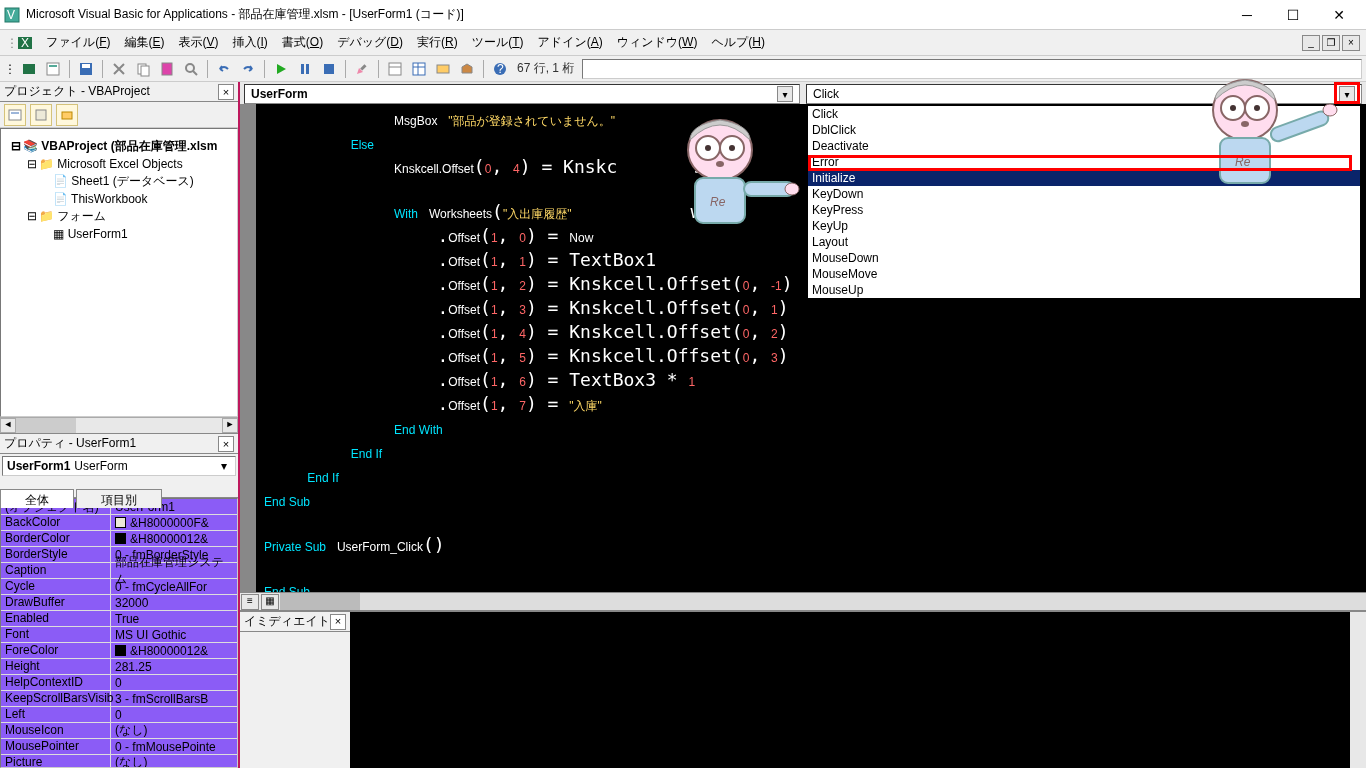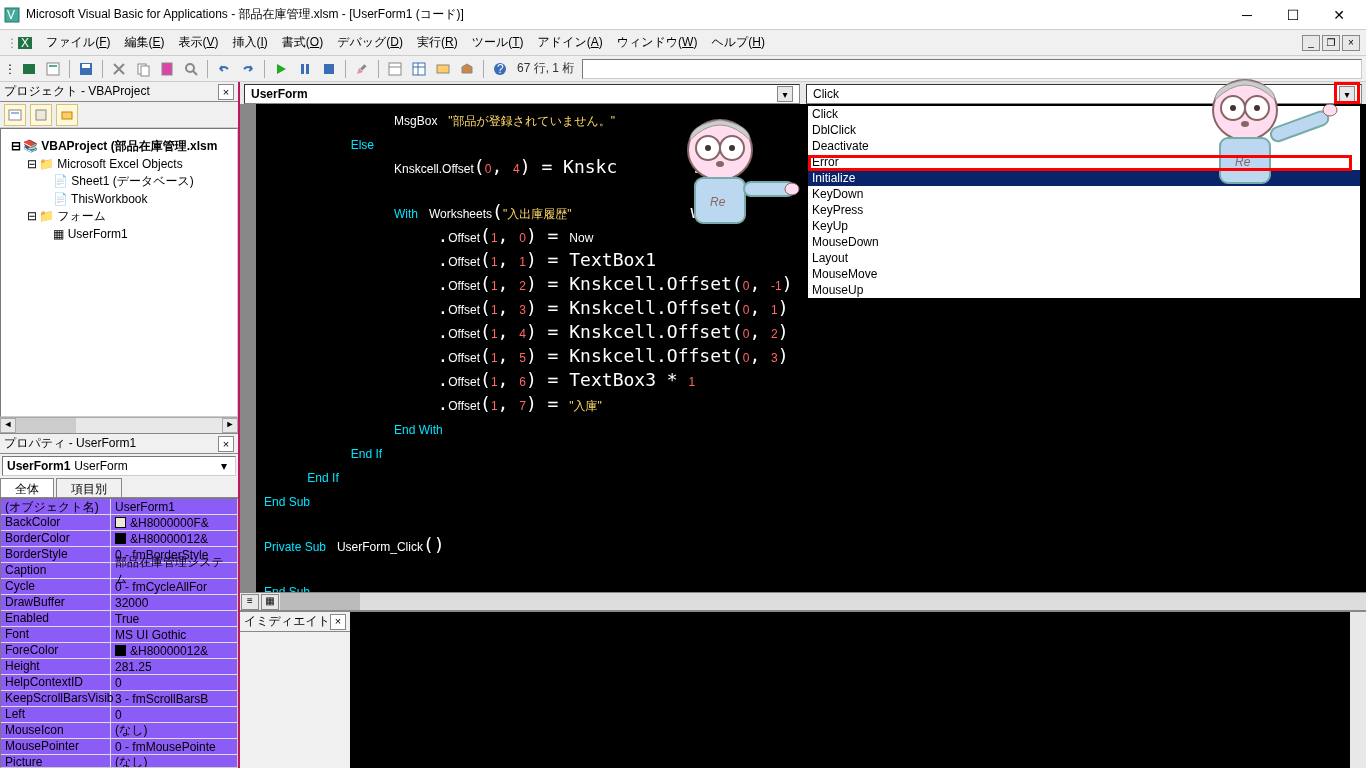--- a/index.html
+++ b/index.html
@@ -41,21 +41,21 @@
 .tree-node.bold { font-weight: bold; }
 .tree-scrollh { height: 16px; background: #e8e8e8; border-top: 1px solid #aaa; display: flex; }
 .tree-scrollh .thumb { background: #ccc; width: 60px; }
 .tree-scrollh .arr { width: 16px; border: 1px solid #aaa; text-align: center; font-size: 9px; }
 
 .props-panel { height: 335px; display: flex; flex-direction: column; border-top: 1px solid #888; }
 .props-combo { height: 20px; border: 1px inset #ccc; background: #fff; display: flex; align-items: center; padding: 0 4px; margin: 2px; }
 .props-combo .cbold { font-weight: bold; margin-right: 4px; }
 .props-combo .cdrop { margin-left: auto; width: 14px; text-align: center; }
 .props-tabs { height: 20px; display: flex; border-bottom: 1px solid #888; }
-.props-tabs .ptab { padding: 2px 14px; border: 1px solid #888; border-bottom: none; background: #f0f0f0; margin-right: 2px; position: relative; top: 0; }
+.props-tabs .ptab { padding: 2px 24px; border: 1px solid #888; border-bottom: none; background: #f0f0f0; margin-right: 2px; position: relative; top: 11px; }
 .props-tabs .ptab.active { background: #fff; }
 .props-grid { flex: 1; overflow: auto; background: #8b5cf6; border: 1px inset #ccc; }
 .props-row { display: flex; border-bottom: 1px solid #ddd; height: 16px; }
 .props-row .pname { width: 110px; padding: 0 4px; border-right: 1px solid #ddd; }
 .props-row .pval { flex: 1; padding: 0 4px; display: flex; align-items: center; gap: 4px; }
 .props-row .swatch { width: 11px; height: 11px; border: 1px solid #000; }
 
 .rightpane { flex: 1; display: flex; flex-direction: column; }
 .code-header { height: 22px; display: flex; gap: 6px; padding: 2px 4px; background: #e8e8e8; }
 .combo { flex: 1; height: 20px; border: 1px inset #888; background: #fff; display: flex; align-items: center; padding: 0 6px; position: relative; }
@@ -427,22 +427,22 @@
         <span class="cdrop">▾</span>
         <div class="dropdown" id="proc-dropdown">
             <div class="ditem">Click</div>
             <div class="ditem">DblClick</div>
             <div class="ditem">Deactivate</div>
             <div class="ditem">Error</div>
             <div class="ditem highlight">Initialize</div>
             <div class="ditem">KeyDown</div>
             <div class="ditem">KeyPress</div>
             <div class="ditem">KeyUp</div>
+            <div class="ditem">Layout</div>
             <div class="ditem">MouseDown</div>
-            <div class="ditem">Layout</div>
             <div class="ditem">MouseMove</div>
             <div class="ditem">MouseUp</div>
           </div>
       </div>
     </div>
 
     <div class="code-area">
       <div class="code-gutter"></div>
       <div class="code-content">            <span class="fn">MsgBox</span> <span class="str">"部品が登録されていません。"</span>
         <span class="kw">Else</span>

